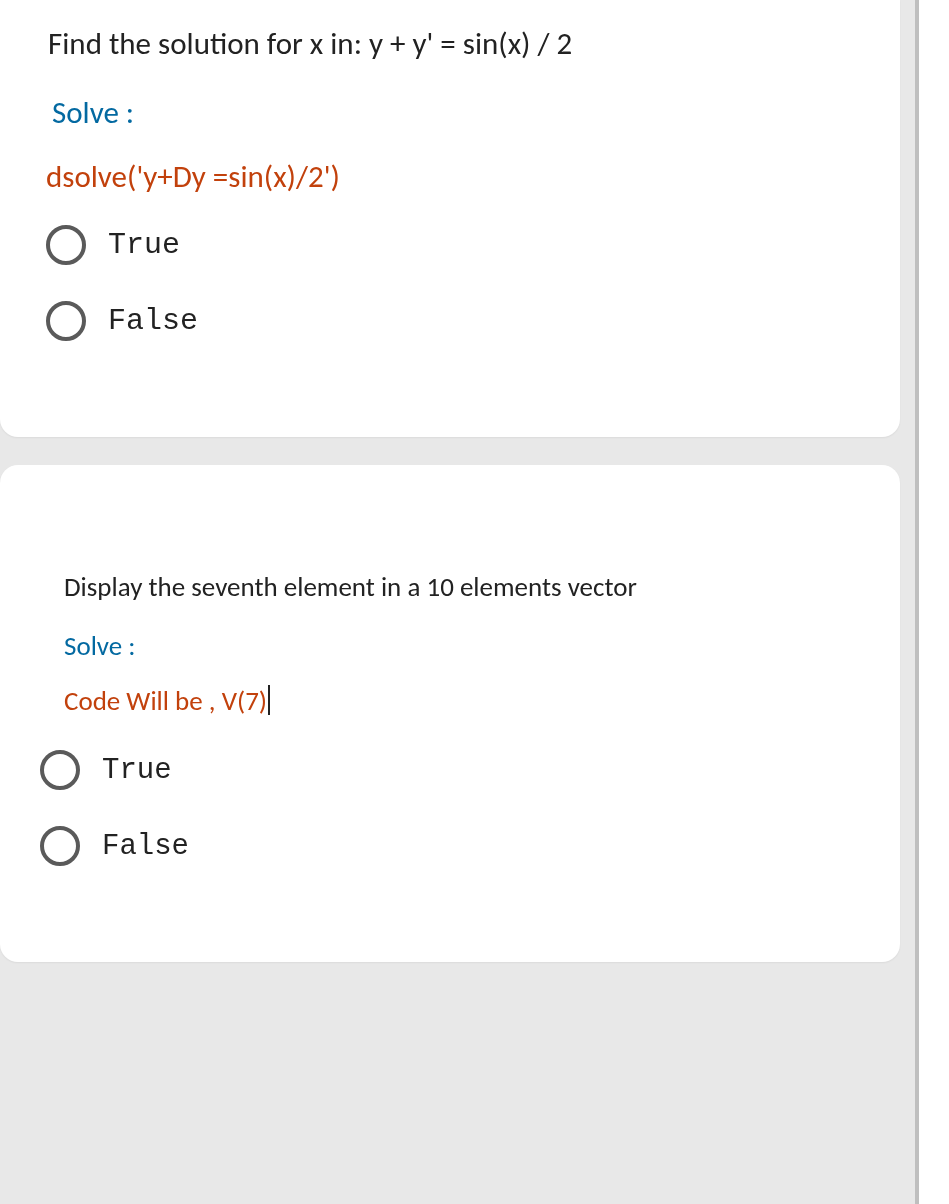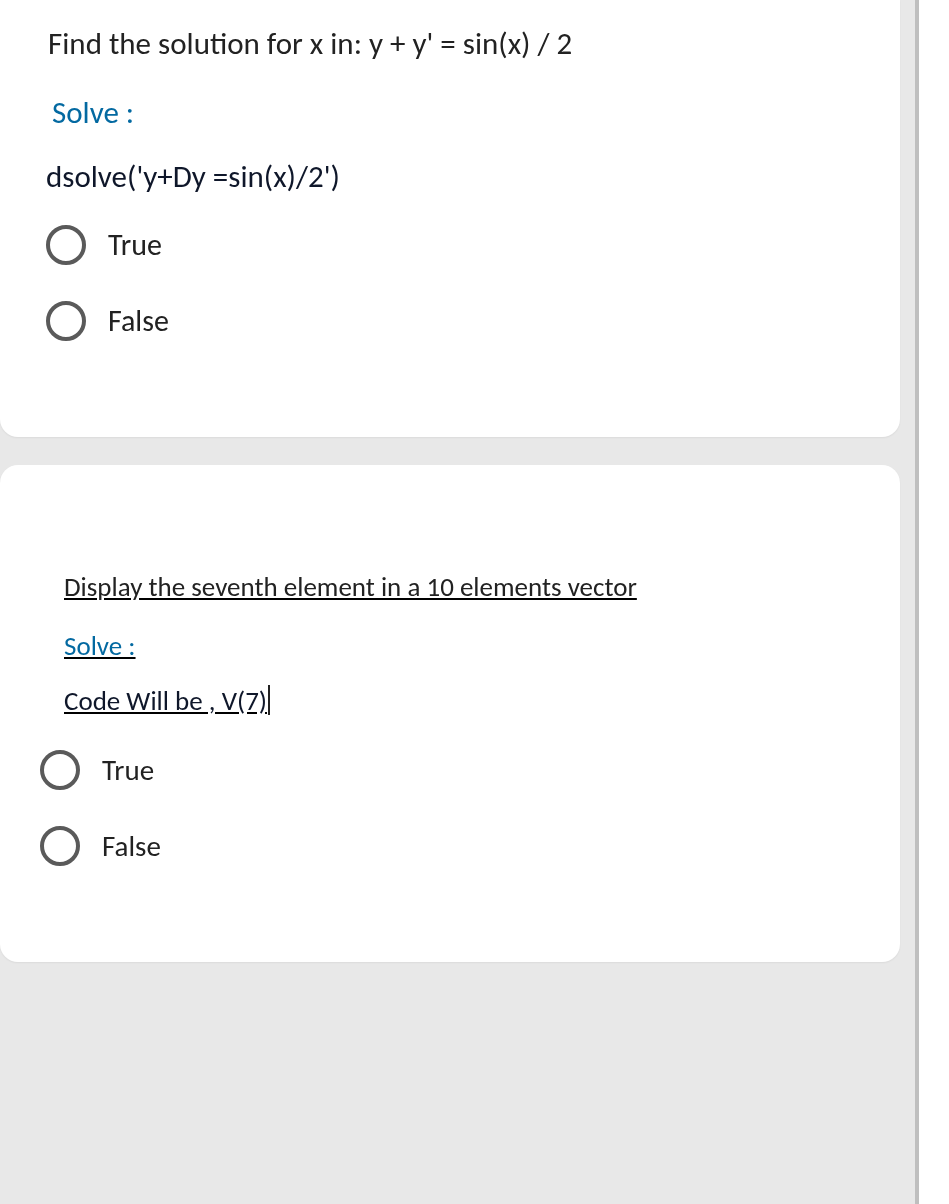--- a/index.html
+++ b/index.html
@@ -51,40 +51,40 @@
       margin: 18px 0 26px 8px;
       font-weight: 400;
     }
     .q-sub {
       font-size: 31px;
       color: #0369a1;
       margin: 0 0 26px 12px;
     }
     .q-code {
       font-size: 31px;
-      color: #0f172a;
+      color: #c2410c;
       margin: 0 0 30px 6px;
     }
     .card2-body {
       padding-left: 24px;
       padding-top: 66px;
-      text-decoration: underline;
     }
     .card2-body .q-text,
     .card2-body .q-sub,
     .card2-body .q-code {
       font-size: 27px;
       margin-left: 0;
       margin-bottom: 22px;
     }
     .card2-body .q-code {
       margin-bottom: 33px;
     }
     .opts {
       margin-top: 10px;
+      font-family: Liberation Mono, monospace;
     }
     .opt {
       display: flex;
       align-items: center;
       gap: 22px;
       margin: 0 0 36px 6px;
       cursor: pointer;
     }
     .radio {
       width: 40px;

